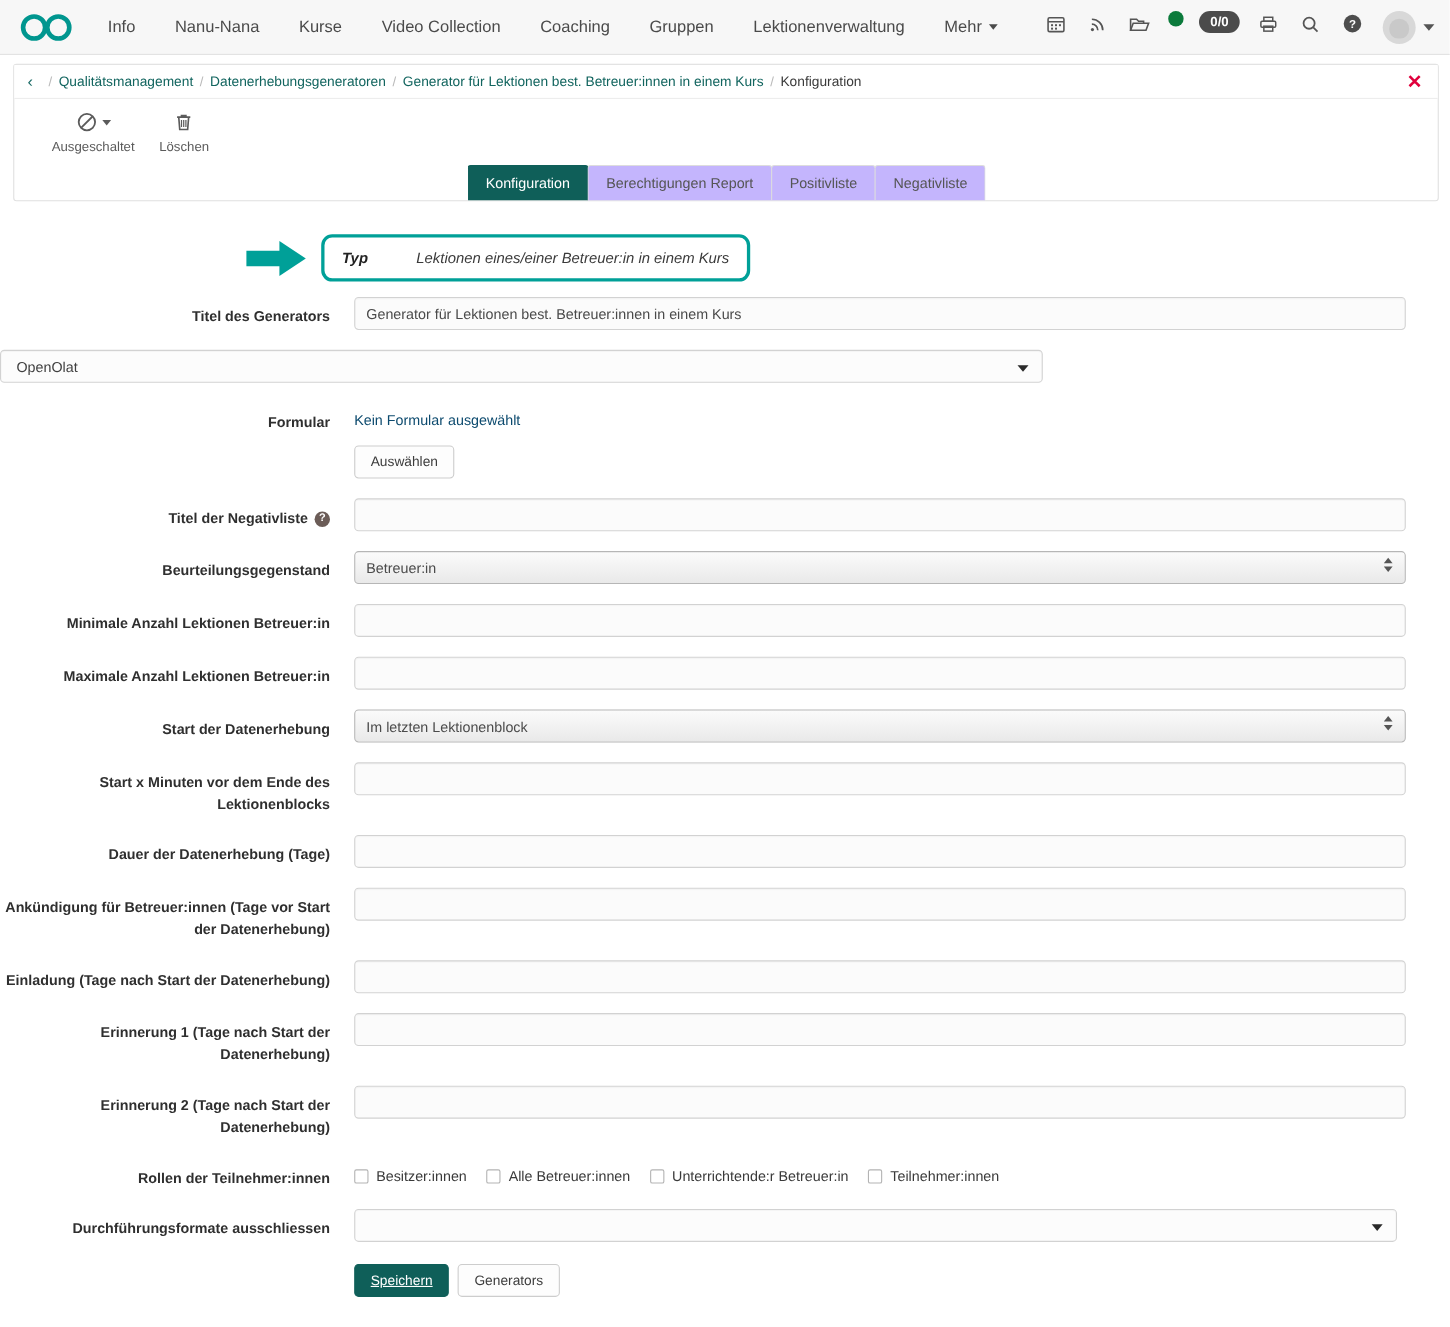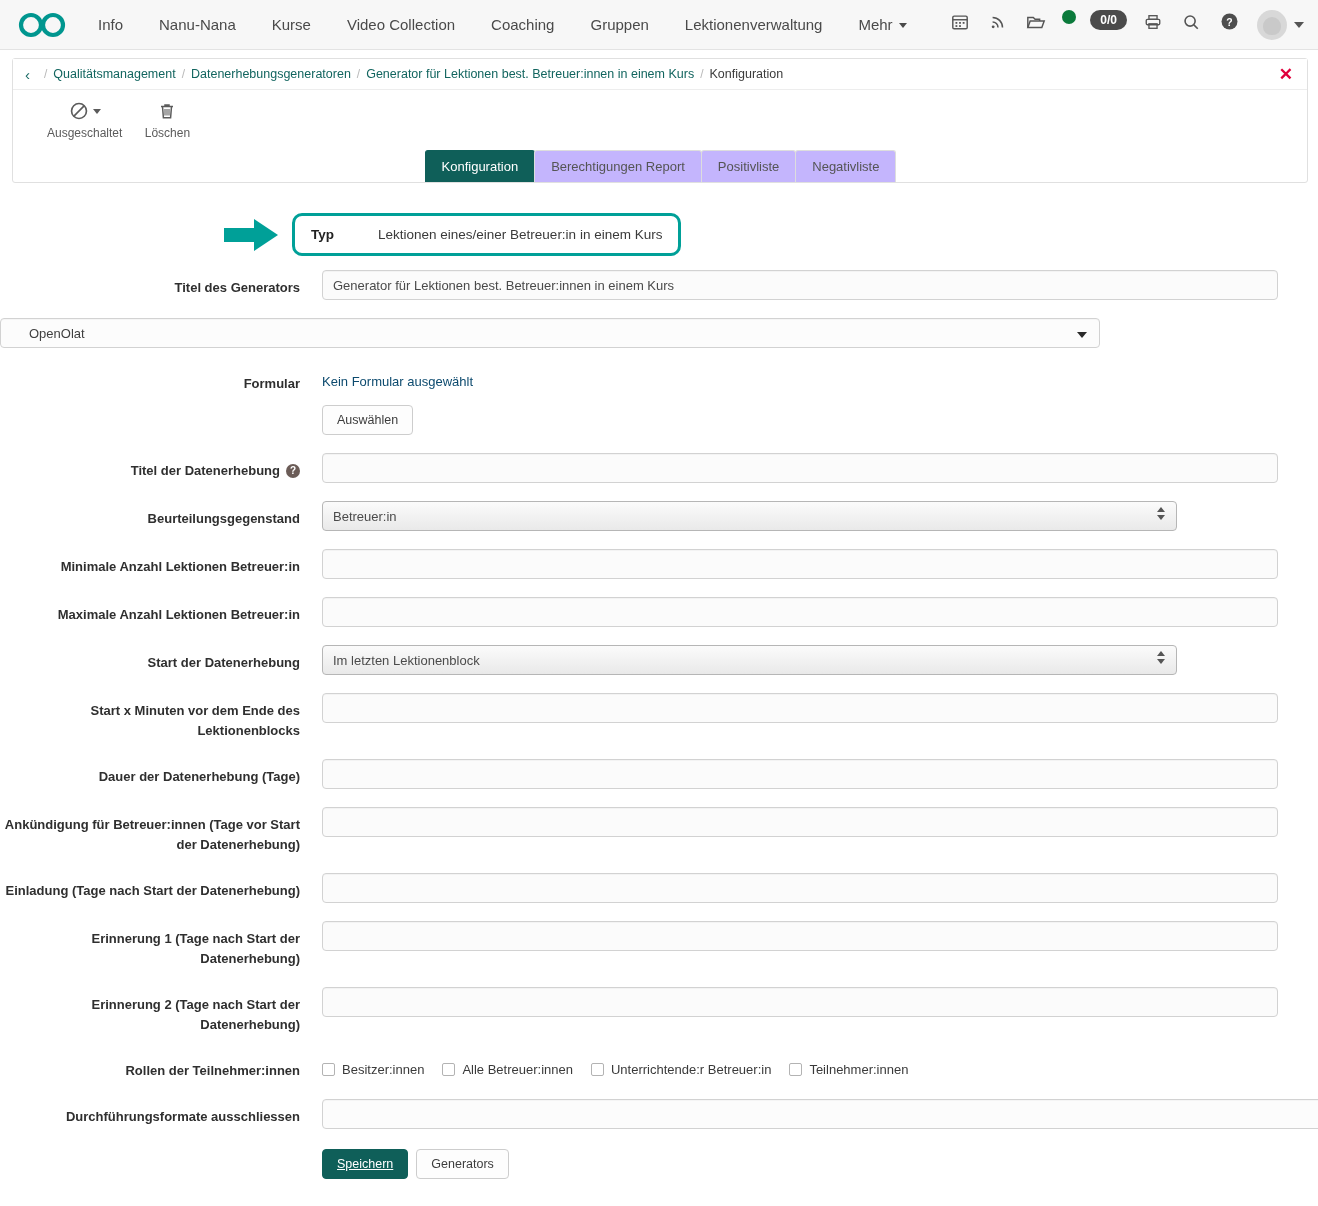--- a/index.html
+++ b/index.html
@@ -211,44 +211,44 @@
     background: #fbfbfb;
     font-size: 13px;
     color: #4a4a4a;
     padding: 0 10px;
     font-family: "Liberation Sans", sans-serif;
     outline: none;
     box-shadow: inset 0 1px 1px rgba(0,0,0,0.035);
   }
 
   .dd {
-    width: 1100px;
+    width: 948px;
     height: 30px;
     border: 1px solid #d2d2d2;
     border-radius: 4px;
     background: #fcfcfc;
     font-size: 13px;
     color: #3f3f3f;
     display: flex;
     align-items: center;
-    padding: 0 28px;
+    padding: 0 14px;
     position: relative;
     cursor: pointer;
     box-shadow: inset 0 1px 1px rgba(0,0,0,0.03);
   }
   .dd .caret-down {
     position: absolute;
     right: 12px; top: 13px;
     border-left: 5px solid transparent;
     border-right: 5px solid transparent;
     border-top: 6px solid #2a2a2a;
   }
 
   .nsel {
-    width: 855px;
+    width: 956px;
     height: 30px;
     border: 1px solid #b6b6b6;
     border-radius: 4px;
     background: linear-gradient(to bottom, #fbfbfb 0%, #e9e9e9 100%);
     font-size: 13px;
     color: #4b4b4b;
     display: flex;
     align-items: center;
     padding: 10px 10px;
     position: relative;
@@ -328,20 +328,21 @@
   }
   .arrow { margin-right: 12px; display:flex; }
   .typ-box {
     border: 3px solid #00a098;
     border-radius: 10px;
     padding: 11px 16px;
     display: flex;
     align-items: center;
     gap: 44px;
     background: #fff;
+    font-style: italic;
   }
   .typ-box .k { font-size: 13.5px; font-weight: bold; color: #222; }
   .typ-box .v { font-size: 13.5px; color: #3a3a3a; }
 
   .back-top {
     position: absolute;
     right: 14px;
     bottom: 2px;
     font-size: 12.5px;
     color: #12655f;
@@ -519,21 +520,21 @@
       <div class="ctl">
         <div class="static-text">Kein Formular ausgewählt</div>
         <div style="padding-top:16px;">
           <button class="btn">Auswählen</button>
         </div>
       </div>
     </div>
 
     <div class="row">
       <div class="lbl">
-        <span>Titel der Datenerhebung</span><span class="help-icon">?</span>
+        <span>Titel der Negativliste</span><span class="help-icon">?</span>
       </div>
       <div class="ctl">
         <input class="txt" type="text" value="" style="">
       </div>
     </div>
 
     <div class="row">
       <div class="lbl">Beurteilungsgegenstand</div>
       <div class="ctl">
         <div class="nsel">

